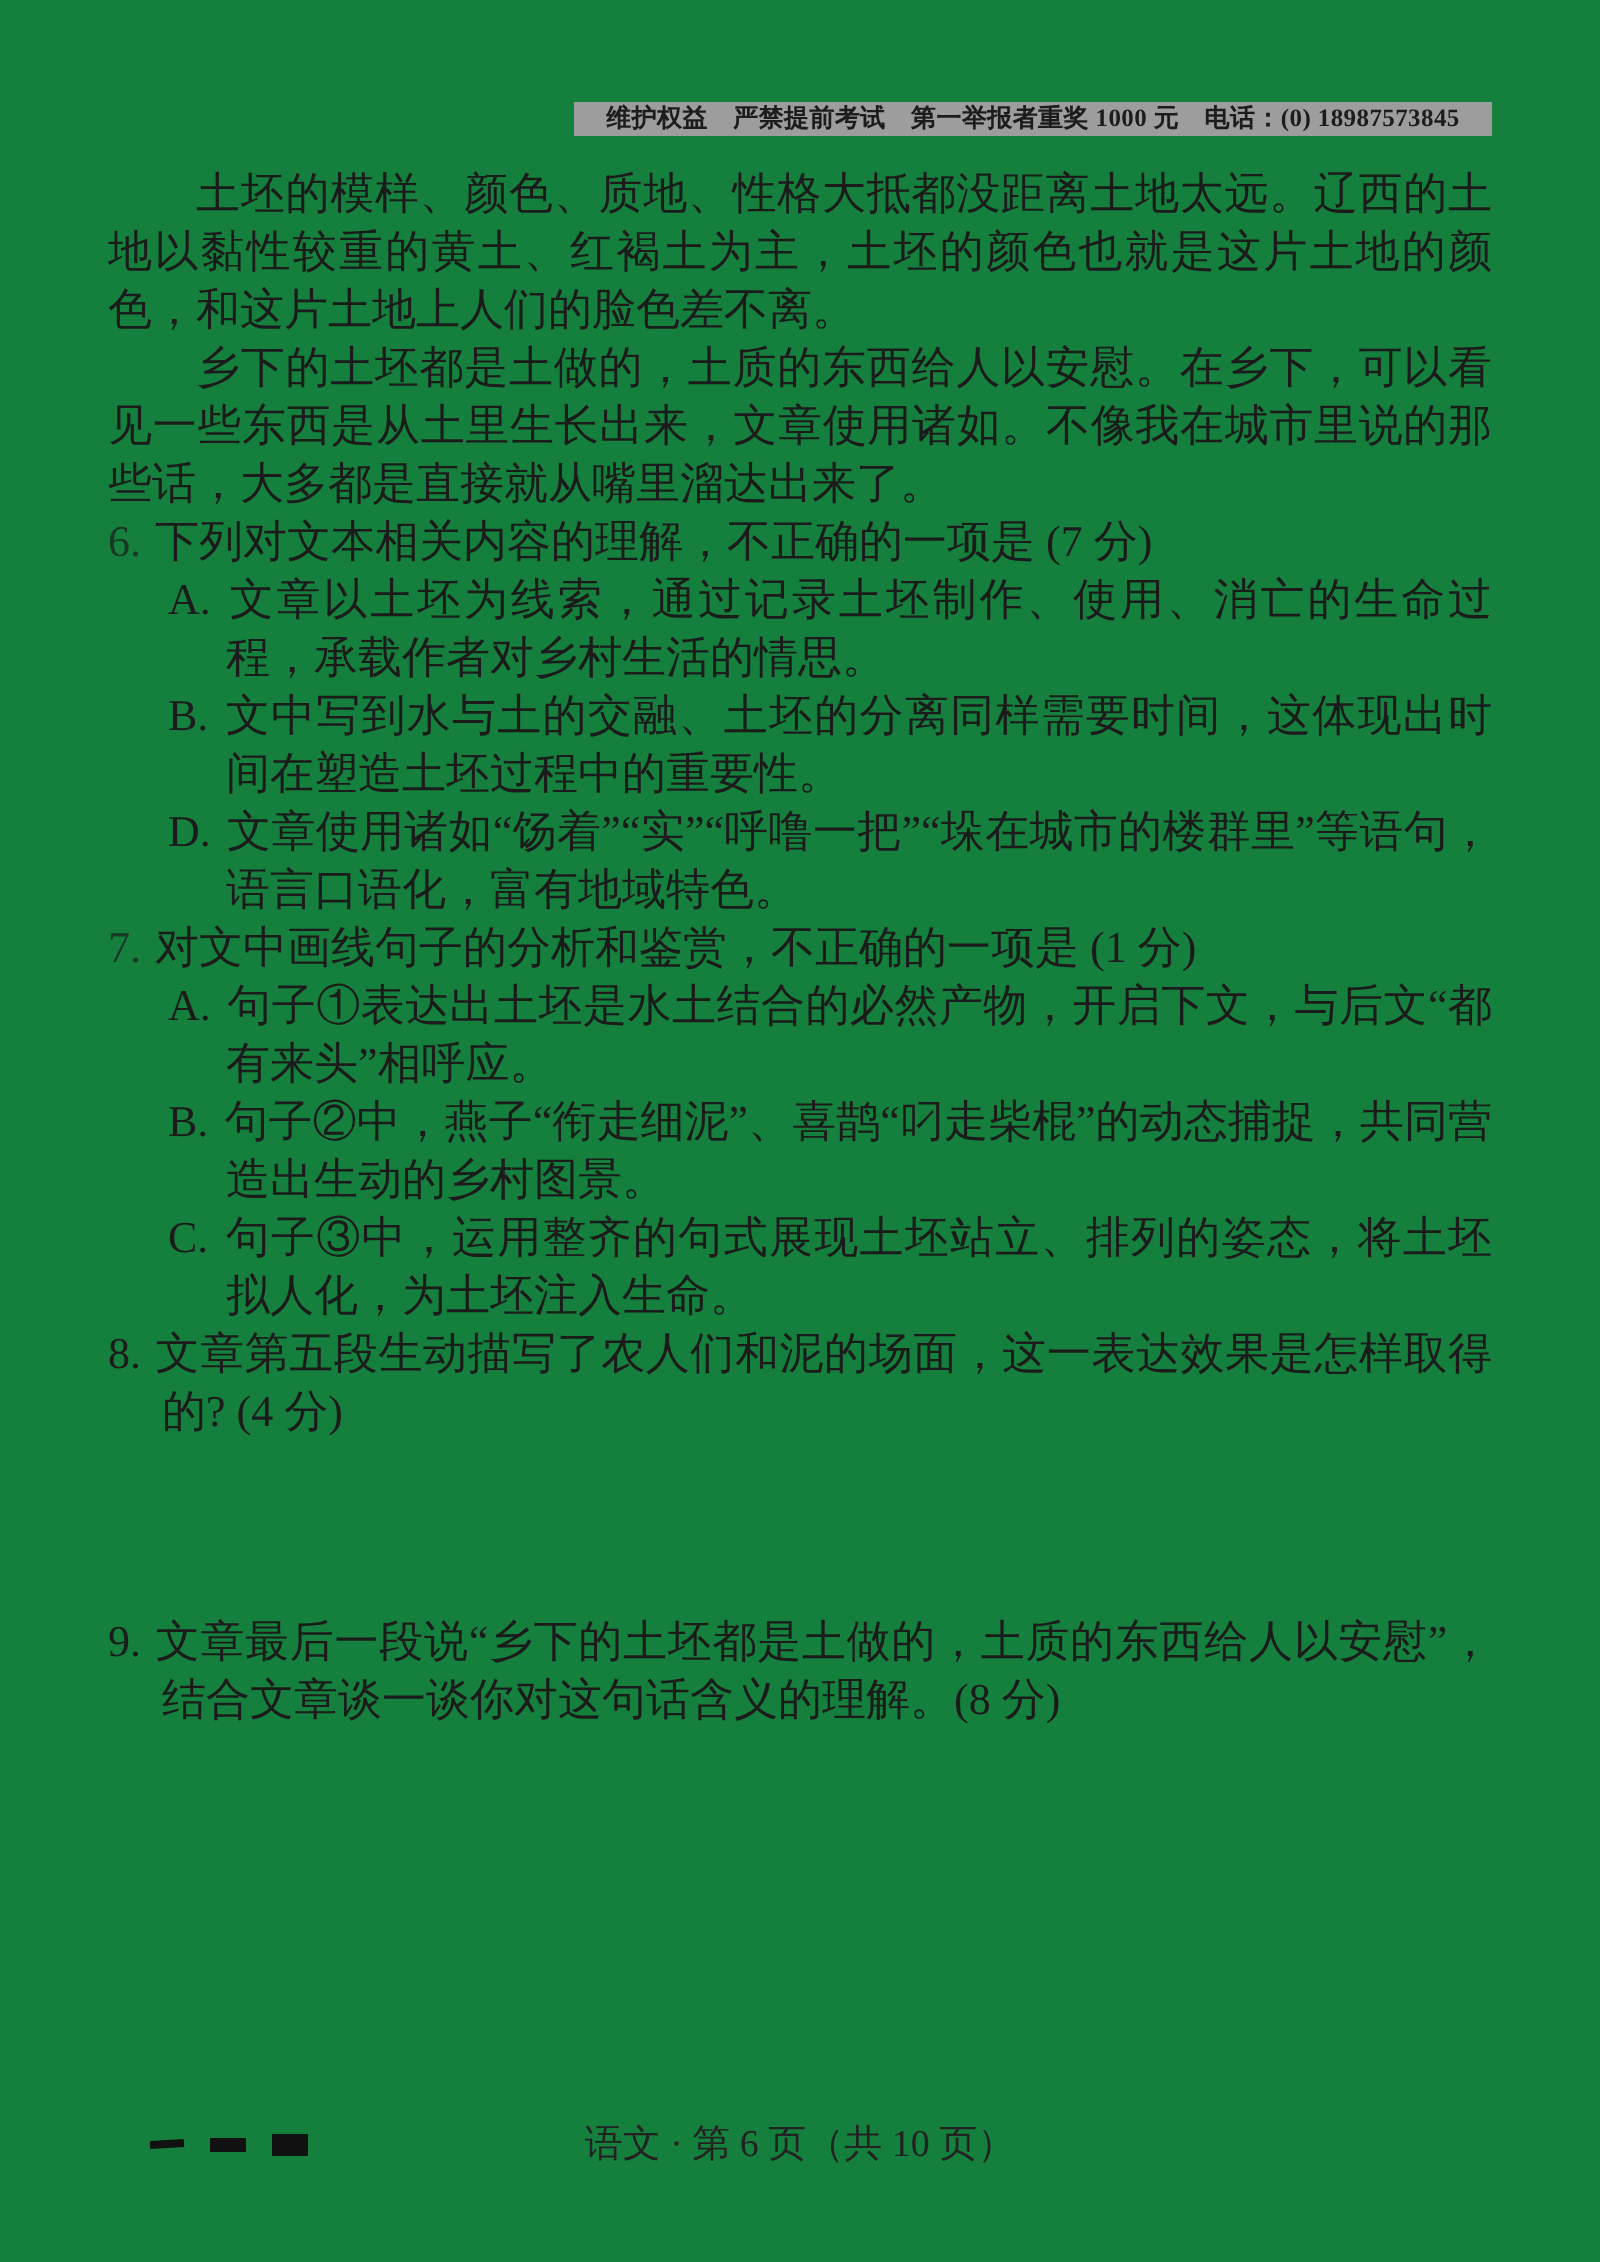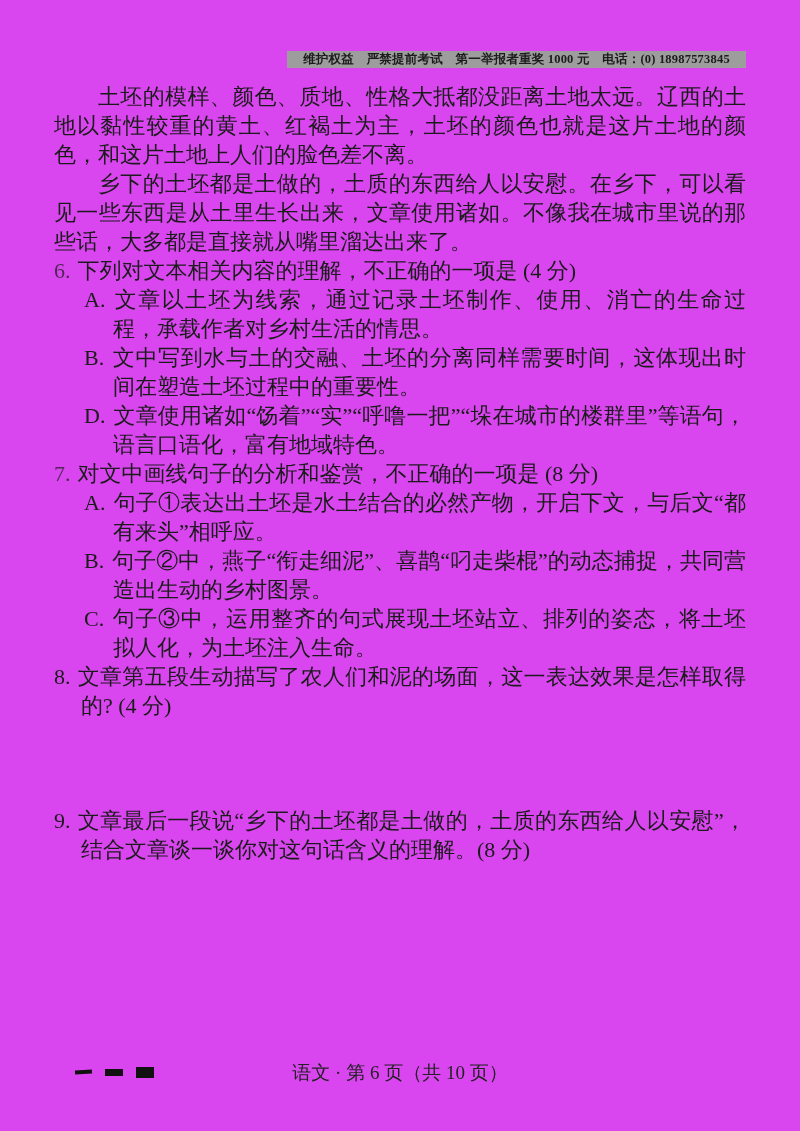--- a/index.html
+++ b/index.html
@@ -1,20 +1,20 @@
 <!DOCTYPE html>
 <html><head>
 <meta charset="utf-8">
 <style>
   html,body { margin:0; padding:0; background:#e8e8e8; }
   .page {
     position:relative;
     width:800px; height:1131px;
     margin:0 auto;
-    background:#d946ef;
+    background:#15803d;
     font-family:"Liberation Serif","DejaVu Serif",serif;
     color:#1b1b1b;
     overflow:hidden;
   }
   .header-band {
     position:absolute; top:51px; left:287px; width:459px; height:17px;
     background:#9d9d9d; color:#1c1c1c;
     font-size:12.5px; line-height:17px; font-weight:bold;
     white-space:nowrap; text-align:center; letter-spacing:0.2px;
   }
@@ -50,36 +50,36 @@
 
   <div class="header-band">维护权益　严禁提前考试　第一举报者重奖 1000 元　电话：(0) 18987573845</div>
 
   <div class="content">
 
     <p class="para">土坯的模样、颜色、质地、性格大抵都没距离土地太远。辽西的土地以黏性较重的黄土、红褐土为主，土坯的颜色也就是这片土地的颜色，和这片土地上人们的脸色差不离。</p>
     <p class="para">乡下的土坯都是土做的，土质的东西给人以安慰。在乡下，可以看见一些东西是从土里生长出来，文章使用诸如。不像我在城市里说的那些话，大多都是直接就从嘴里溜达出来了。</p>
 
     <div class="question">
       <div class="q-stem">
-        <span class="q-num faded">6.</span><span>下列对文本相关内容的理解，不正确的一项是 (4 分)</span>
+        <span class="q-num faded">6.</span><span>下列对文本相关内容的理解，不正确的一项是 (7 分)</span>
       </div>
       <div class="option">
         <span class="opt-label">A.</span><span>文章以土坯为线索，通过记录土坯制作、使用、消亡的生命过程，承载作者对乡村生活的情思。</span>
       </div>
       <div class="option">
         <span class="opt-label">B.</span><span>文中写到水与土的交融、土坯的分离同样需要时间，这体现出时间在塑造土坯过程中的重要性。</span>
       </div>
       <div class="option">
         <span class="opt-label">D.</span><span>文章使用诸如“饧着”“实”“呼噜一把”“垛在城市的楼群里”等语句，语言口语化，富有地域特色。</span>
       </div>
     </div>
 
     <div class="question">
       <div class="q-stem">
-        <span class="q-num faded">7.</span><span>对文中画线句子的分析和鉴赏，不正确的一项是 (8 分)</span>
+        <span class="q-num faded">7.</span><span>对文中画线句子的分析和鉴赏，不正确的一项是 (1 分)</span>
       </div>
       <div class="option">
         <span class="opt-label">A.</span><span>句子①表达出土坯是水土结合的必然产物，开启下文，与后文“都有来头”相呼应。</span>
       </div>
       <div class="option">
         <span class="opt-label">B.</span><span>句子②中，燕子“衔走细泥”、喜鹊“叼走柴棍”的动态捕捉，共同营造出生动的乡村图景。</span>
       </div>
       <div class="option">
         <span class="opt-label">C.</span><span>句子③中，运用整齐的句式展现土坯站立、排列的姿态，将土坯拟人化，为土坯注入生命。</span>
       </div>

